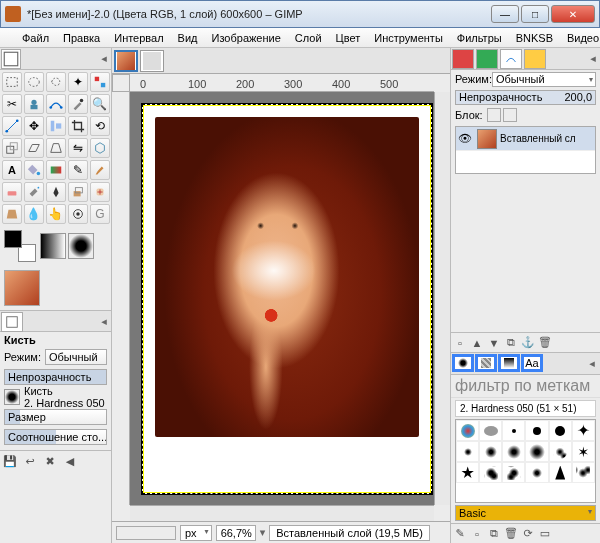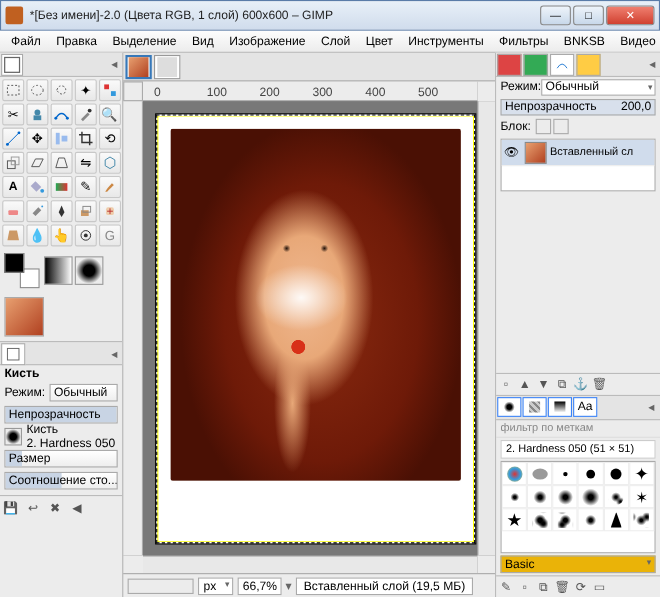--- a/index.html
+++ b/index.html
@@ -7,21 +7,21 @@
 
 .titlebar { height: 28px; background: linear-gradient(#e8f0f8, #d0dcec); border: 1px solid #5a7ca8; display: flex; align-items: center; padding: 0 4px; }
 .titlebar-icon { width: 16px; height: 16px; background: #c06020; border-radius: 2px; margin-right: 6px; }
 .titlebar-text { flex: 1; color: #222; }
 .win-btns { display: flex; gap: 2px; }
 .win-btn { width: 28px; height: 18px; border: 1px solid #888; border-radius: 3px; display: flex; align-items: center; justify-content: center; font-size: 10px; }
 .win-min { background: linear-gradient(#eef4fa,#c8d8ea); }
 .win-max { background: linear-gradient(#eef4fa,#c8d8ea); }
 .win-close { background: linear-gradient(#f08070,#d04030); color: #fff; width: 44px; }
 
-.menubar { height: 20px; background: linear-gradient(#fdfdfd,#ececec); border-bottom: 1px solid #c0c0c0; display: flex; align-items: center; padding: 0 4px; gap: 2px; }
+.menubar { height: 20px; background: linear-gradient(#fdfdfd,#ececec); border-bottom: 1px solid #c0c0c0; display: flex; align-items: center; padding: 0 16px; gap: 2px; }
 .menu-item { padding: 2px 6px; border-radius: 3px; cursor: default; }
 
 .content { display: flex; height: calc(543px - 28px - 20px); }
 
 .left-panel { width: 112px; background: #ececec; border-right: 1px solid #bbb; display: flex; flex-direction: column; }
 .doc-tabs { height: 22px; display: flex; border-bottom: 1px solid #bbb; background: #e4e4e4; }
 .doc-tab { width: 20px; height: 20px; border: 1px solid #aaa; margin: 1px; background: #fff; display:flex; align-items:center; justify-content:center; }
 .doc-tab-arrow { margin-left: auto; width: 14px; display:flex; align-items:center; justify-content:center; color:#666; }
 
 .toolbox { padding: 2px; display: grid; grid-template-columns: repeat(5, 20px); gap: 2px; }
@@ -100,22 +100,22 @@
 .layer-row { display: flex; align-items: center; height: 24px; border-bottom: 1px solid #eee; background: #d0dcec; }
 .layer-eye { width: 18px; text-align: center; }
 .layer-thumb { width: 20px; height: 20px; background: linear-gradient(135deg,#e8a070,#b04020); border: 1px solid #888; margin: 0 3px; }
 .layer-name { font-size: 10px; white-space: nowrap; overflow: hidden; }
 
 .rp-toolbar { height: 20px; border-top: 1px solid #bbb; display: flex; align-items: center; padding: 0 2px; gap: 3px; }
 .rp-toolbar .ico { width: 14px; height: 14px; color:#555; display:flex;align-items:center;justify-content:center; font-size:11px; }
 
 .brushes-panel { border-top: 1px solid #bbb; display:flex; flex-direction:column; flex:1; }
 .brush-tabs { height: 22px; display: flex; background: #e4e4e4; border-bottom:1px solid #bbb; padding:1px; gap:1px; }
-.brush-tab { width: 22px; height: 18px; border: 1px solid #3b82f6; background:#fff; display:flex;align-items:center;justify-content:center; font-size:9px; }
-.filter-row { padding: 2px 4px; font-size: 10px; color: #888; border-bottom: 1px solid #ddd; }
+.brush-tab { width: 22px; height: 18px; border: 3px solid #3b82f6; background:#fff; display:flex;align-items:center;justify-content:center; font-size:9px; }
+.filter-row { padding: 2px 4px; font-size: 16px; color: #888; border-bottom: 1px solid #ddd; }
 .brush-name-row { padding: 2px 4px; font-size: 10px; background:#fff; border:1px solid #ccc; margin:2px 4px; }
 .brush-grid { background: #fff; border: 1px solid #aaa; margin: 0 4px; height: 84px; display: grid; grid-template-columns: repeat(6, 1fr); grid-auto-rows: 21px; gap: 0; overflow:hidden; }
 .brush-cell { border: 1px solid #eee; display:flex; align-items:center; justify-content:center; }
 .bc-dot { width: 10px; height: 10px; background: #000; border-radius: 50%; }
 .bc-soft { width: 14px; height: 14px; background: radial-gradient(#000 20%, transparent 70%); border-radius:50%; }
 .bc-star { font-size: 16px; color:#000; }
 
 .basic-combo { margin: 2px 4px; border: 1px solid #aaa; background: #eab308; padding: 1px 3px; font-size: 10px; position:relative; }
 .basic-combo:after { content:"▾"; position:absolute; right:3px; font-size:8px; color:#666; }
 .interval-row { display:flex; align-items:center; margin: 2px 4px; gap:3px; }
@@ -131,21 +131,21 @@
   <div class="win-btns">
     <div class="win-btn win-min">—</div>
     <div class="win-btn win-max">□</div>
     <div class="win-btn win-close">✕</div>
   </div>
 </div>
 
 <div class="menubar">
   <div class="menu-item">Файл</div>
   <div class="menu-item">Правка</div>
-  <div class="menu-item">Выделение</div>
+  <div class="menu-item">Интервал</div>
   <div class="menu-item">Вид</div>
   <div class="menu-item">Изображение</div>
   <div class="menu-item">Слой</div>
   <div class="menu-item">Цвет</div>
   <div class="menu-item">Инструменты</div>
   <div class="menu-item">Фильтры</div>
   <div class="menu-item">BNKSB</div>
   <div class="menu-item">Видео</div>
 
 </div>

